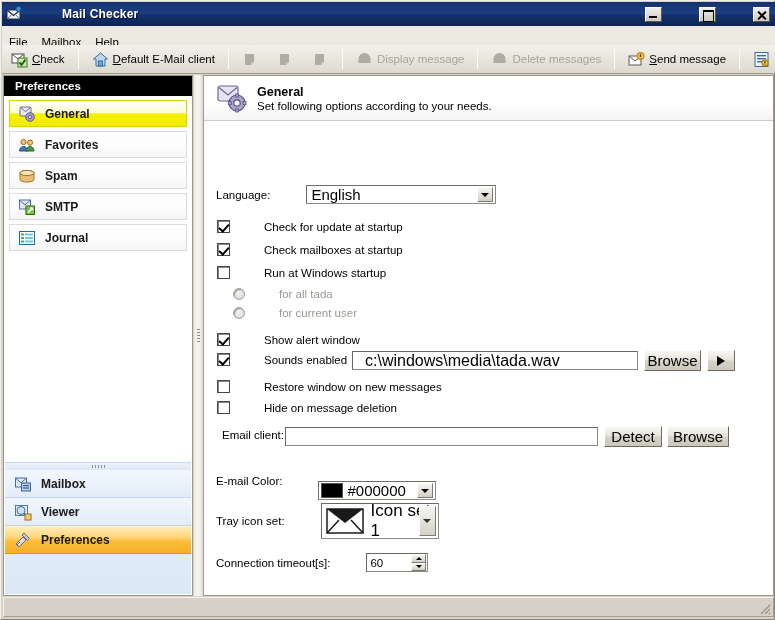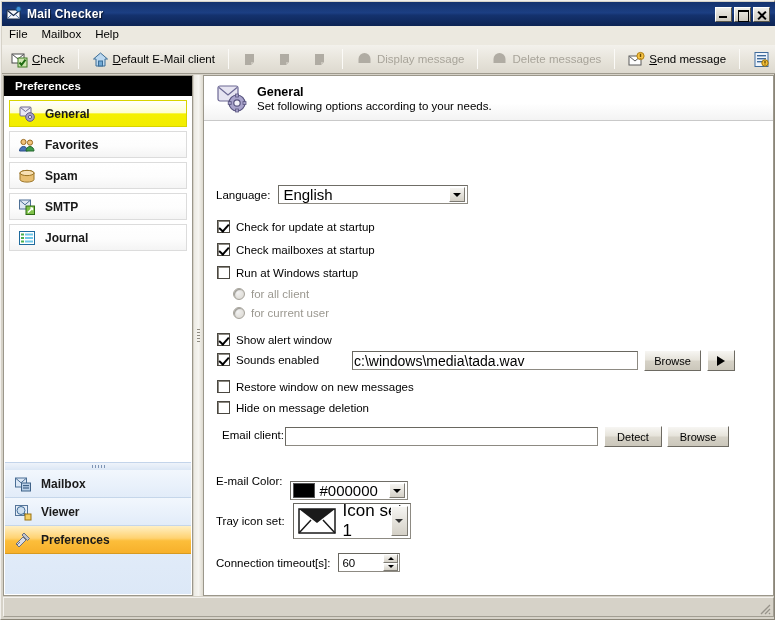--- a/index.html
+++ b/index.html
@@ -20,21 +20,21 @@
     border: 1px solid #8a8578;
     border-top-color: #f2f0ec;
     border-left-color: #f2f0ec;
   }
 
   
   #titlebar {
     position: absolute; left: 1px; top: 1px;
     width: 773px; height: 24px;
     background: linear-gradient(to bottom, #14326e 0%, #1c3f83 45%, #14326e 55%, #0d2454 100%);
-    display: flex; align-items: center;
+    display: flex; align-items: center; gap: 35px;
   }
   #titlebar-icon {
     width: 16px; height: 16px; margin-left: 4px; margin-right: 5px;
     position: relative; flex: none;
   }
   #titlebar-title {
     color: #ffffff; font-weight: bold; font-size: 12px;
     letter-spacing: .2px;
     text-shadow: 1px 1px 1px rgba(0,0,0,.6);
     flex: 1 1 auto; white-space: nowrap; overflow: hidden;
@@ -60,21 +60,21 @@
     width: 2px; height: 11px; background: #000;
   }
   .wb-close::before { transform: rotate(45deg); }
   .wb-close::after  { transform: rotate(-45deg); }
 
   
   #menubar {
     position: absolute; left: 1px; top: 25px;
     width: 773px; height: 33px;
     background: #ece9e0;
-    display: flex; 
+    display: flex; align-items: center;
     border-bottom: 1px solid #d3cfc4;
   }
   .menuitem {
     padding: 2px 7px; font-size: 11.5px; color: #000;
     cursor: default; white-space: nowrap;
   }
 
   
   #toolbar {
     position: absolute; left: 1px; top: 44px;
@@ -183,21 +183,21 @@
     background: linear-gradient(to bottom,#ffffff 0%, #ffffff 62%, #f3f3f3 100%);
     border-bottom: 1px solid #c9c9c9;
     display: flex; align-items: center; padding-left: 12px;
   }
   #page-header-icon { width: 32px; height: 32px; position: relative; margin-right: 9px; flex: none; }
   #page-title { font-weight: bold; font-size: 12.5px; color: #000; }
   #page-subtitle { font-size: 11.5px; color: #000; margin-top: 1px; }
 
   #form { position: absolute; left: 0; top: 46px; right: 0; bottom: 0; background: #fff; }
 
-  .row { position: absolute; display: flex; align-items: center; }
+  .row { position: absolute; display: flex; align-items: center; gap: 28px; }
   .lbl { font-size: 11.5px; color: #000; white-space: nowrap; }
 
   
   .combo {
     height: 19px; background: #ffffff;
     border: 1px solid #8d8a82;
     border-top-color: #6f6d66; border-left-color: #6f6d66;
     display: flex; align-items: center; position: relative;
     font-size: 15px; cursor: default;
   }
@@ -211,32 +211,32 @@
   .carrow::after {
     content: ""; width: 0; height: 0;
     border-left: 4px solid transparent; border-right: 4px solid transparent;
     border-top: 4px solid #000;
   }
 
   .txtbox {
     height: 19px; background: #ffffff;
     border: 1px solid #8d8a82;
     border-top-color: #696760; border-left-color: #696760;
-    font-size: 14px; display: flex; align-items: center;
-    padding-left: 1px; overflow: hidden; white-space: nowrap;
+    font-size: 16px; display: flex; align-items: center;
+    padding-left: 12px; overflow: hidden; white-space: nowrap;
     color: #000;
   }
 
   .btn {
     height: 21px; min-width: 50px; padding: 0 9px;
     background: linear-gradient(to bottom,#f7f6f3 0%,#e6e3da 48%,#d6d2c7 52%,#cbc7bb 100%);
     border: 1px solid #6d6a62;
     border-top-color: #ffffff; border-left-color: #ffffff;
     display: flex; align-items: center; justify-content: center;
-    font-size: 11px; cursor: default; white-space: nowrap;
+    font-size: 15px; cursor: default; white-space: nowrap;
   }
   .btn.sq { min-width: 0; width: 28px; padding: 0; }
   .play-tri {
     width: 0; height: 0;
     border-top: 5px solid transparent; border-bottom: 5px solid transparent;
     border-left: 8px solid #000;
   }
 
   .chk {
     display: flex; align-items: center; cursor: default;
@@ -632,21 +632,21 @@
           <span class="chklabel">Check mailboxes at startup</span>
         </div>
 
         <div class="row chk" style="left:13px; top:144px;">
           <span class="chkbox"></span>
           <span class="chklabel">Run at Windows startup</span>
         </div>
 
         <div class="row radio" style="left:29px; top:166px;">
           <span class="radiodot"></span>
-          <span class="radiolabel">for all client</span>
+          <span class="radiolabel">for all tada</span>
         </div>
 
         <div class="row radio" style="left:29px; top:185px;">
           <span class="radiodot"></span>
           <span class="radiolabel">for current user</span>
         </div>
 
         <div class="row chk checked" style="left:13px; top:211px;">
           <span class="chkbox"></span>
           <span class="chklabel">Show alert window</span>

